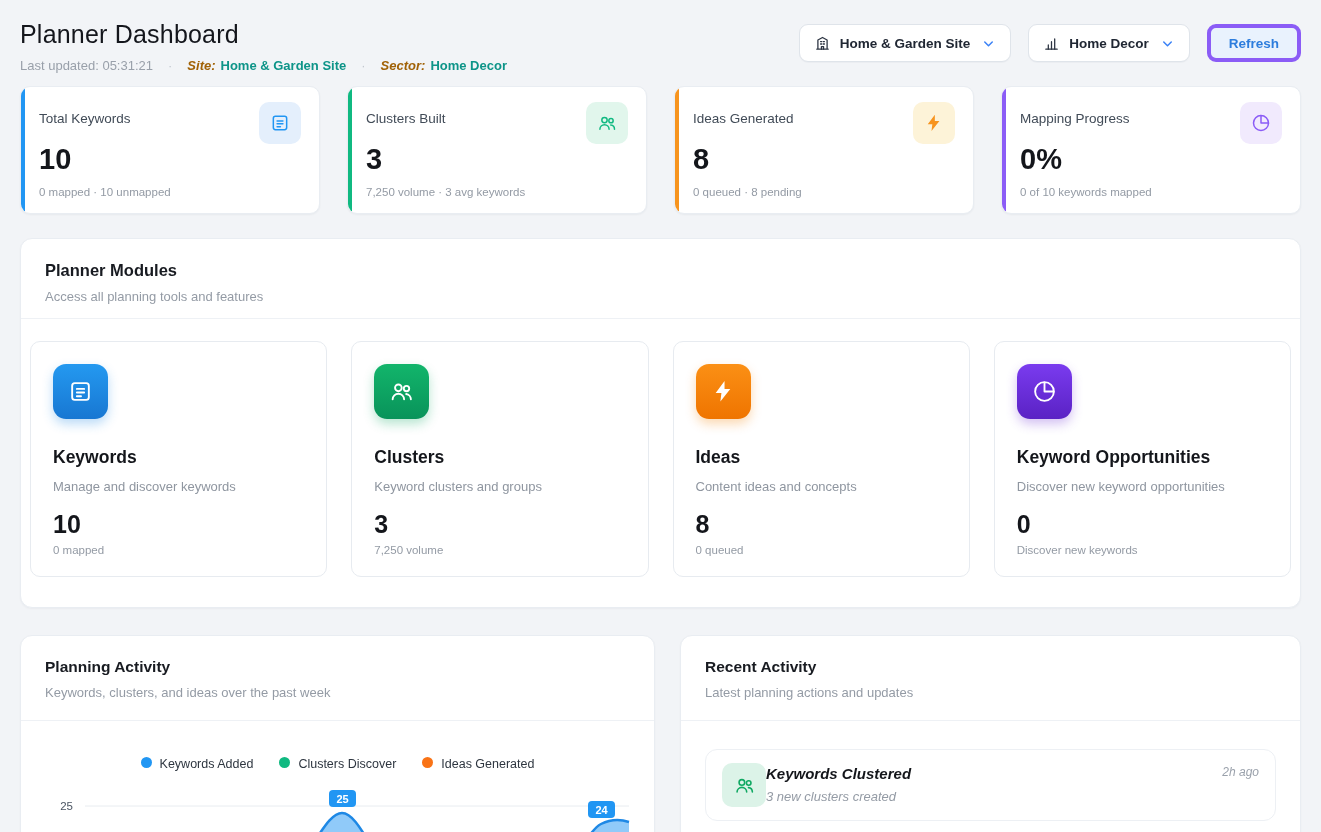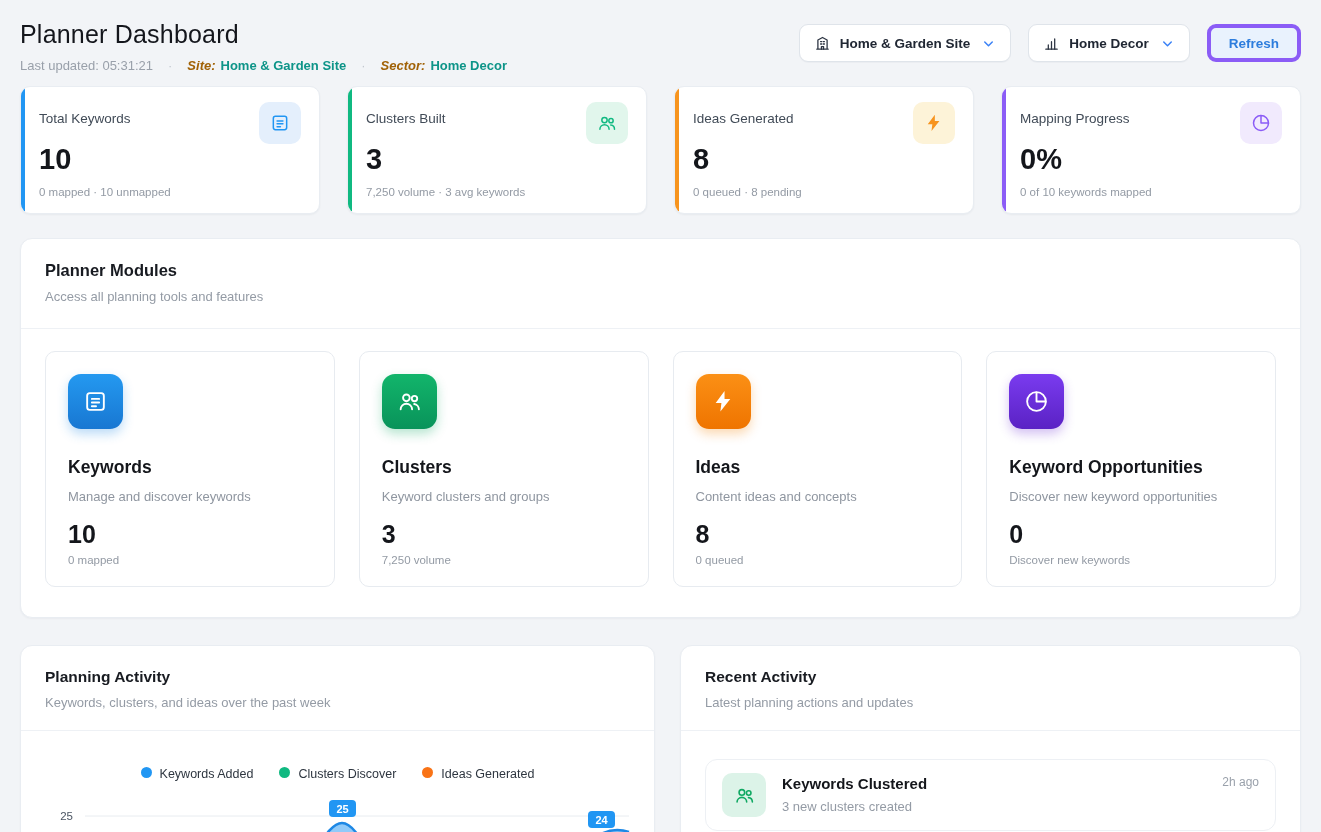--- a/index.html
+++ b/index.html
@@ -39,24 +39,24 @@
   .stat-value { font-size: 29px; font-weight: bold; margin-top: 0; color: #14161b; line-height: 1.1; }
   .stat-caption { font-size: 11.5px; color: #939aa4; margin-top: 10px; }
   .s-blue   { --accent: #2196f3; --tint: #e4effc; }
   .s-green  { --accent: #10b981; --tint: #e1f6ec; }
   .s-orange { --accent: #f7941e; --tint: #fdf3d8; }
   .s-purple { --accent: #8b5cf6; --tint: #f1eafd; }
 
   
   .modules { margin-top: 24px; background: #fff; border: 1px solid #e9edf2; border-radius: 12px;
     box-shadow: 0 1px 2px rgba(23,34,56,.04); }
-  .card-head { padding: 22px 24px 24px; border-bottom: 1px solid #eef1f5; }
+  .card-head { padding: 22px 24px 14px; border-bottom: 1px solid #eef1f5; }
   .card-title { font-size: 16.5px; font-weight: bold; color: #181b21; }
   .card-sub { font-size: 13px; color: #949ba5; margin-top: 9px; }
-  .modules-grid { display: grid; grid-template-columns: repeat(4, 1fr); gap: 24px; padding: 22px 24px 30px; }
+  .modules-grid { display: grid; grid-template-columns: repeat(4, 1fr); gap: 24px; padding: 22px 9px 30px; }
   .module-card { border: 1px solid #e7ebf0; border-radius: 10px; padding: 22px 22px 20px; background: #fff; cursor: pointer; }
   .module-icon { width: 55px; height: 55px; border-radius: 13px; display: grid; place-items: center; color: #fff;
     background: linear-gradient(180deg, var(--mc1), var(--mc2)); box-shadow: 0 5px 11px var(--msh); }
   .module-icon svg { width: 25px; height: 25px; }
   .module-title { margin-top: 28px; font-size: 17.5px; font-weight: bold; color: #14161b; }
   .module-desc { margin-top: 11px; font-size: 13px; color: #8f96a0; }
   .module-value { margin-top: 16px; font-size: 25px; font-weight: bold; color: #14161b; }
   .module-caption { margin-top: 5px; font-size: 11.5px; color: #939aa4; }
   .m-blue   { --mc1: #2499f0; --mc2: #1877d2; --msh: rgba(30,136,229,.30); }
   .m-green  { --mc1: #12b56b; --mc2: #09935a; --msh: rgba(15,168,98,.30); }
@@ -75,21 +75,21 @@
   .ld-blue { --dot: #2196f3; } .ld-green { --dot: #10b981; } .ld-orange { --dot: #f97316; }
   .chart-wrap { margin: 12px 0 0 18px; }
   .chart .tick { fill: #4b5563; font-size: 11.5px; font-family: "Liberation Sans", sans-serif; }
   .chart .grid { stroke: #e8ecf0; stroke-width: 1; }
   .chart .area { fill: #2196f3; fill-opacity: .5; }
   .chart .line { stroke: #1e88e5; stroke-width: 2.5; fill: none; }
   .chart .badge { fill: #2196f3; }
   .chart .badge-text { fill: #fff; font-size: 11px; font-weight: bold; font-family: "Liberation Sans", sans-serif; }
 
   .recent-item { margin: 28px 24px 0; border: 1px solid #edf0f4; border-radius: 12px; padding: 13px 16px;
-    display: flex; gap: 16px; align-items: flex-start; background: #fff; }
+    display: flex; align-items: flex-start; background: #fff; font-style: italic; }
   .ri-icon { width: 44px; height: 44px; border-radius: 10px; background: #dcf3e8; color: #0fa862;
     display: grid; place-items: center; flex: none; }
   .ri-icon svg { width: 21px; height: 21px; }
   .ri-title { font-size: 15px; font-weight: bold; color: #14161b; margin-top: 2px; }
   .ri-desc { font-size: 13px; color: #949ba5; margin-top: 7px; }
   .ri-time { margin-left: auto; font-size: 12px; color: #9aa1ab; margin-top: 2px; white-space: nowrap; }
 </style>
 </head>
 <body>
 

